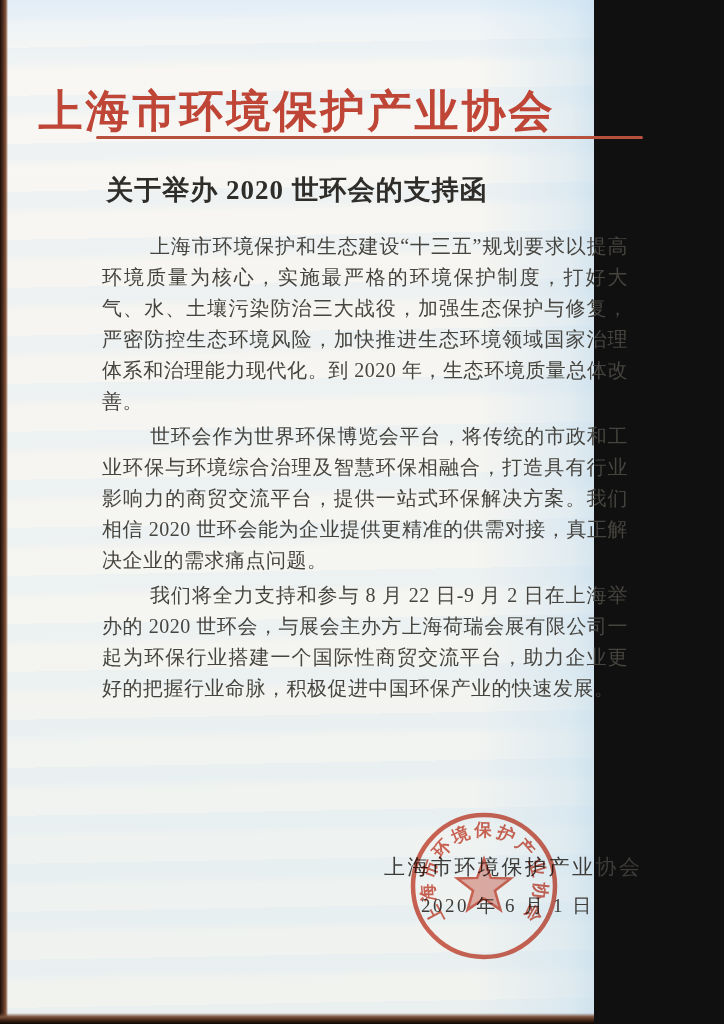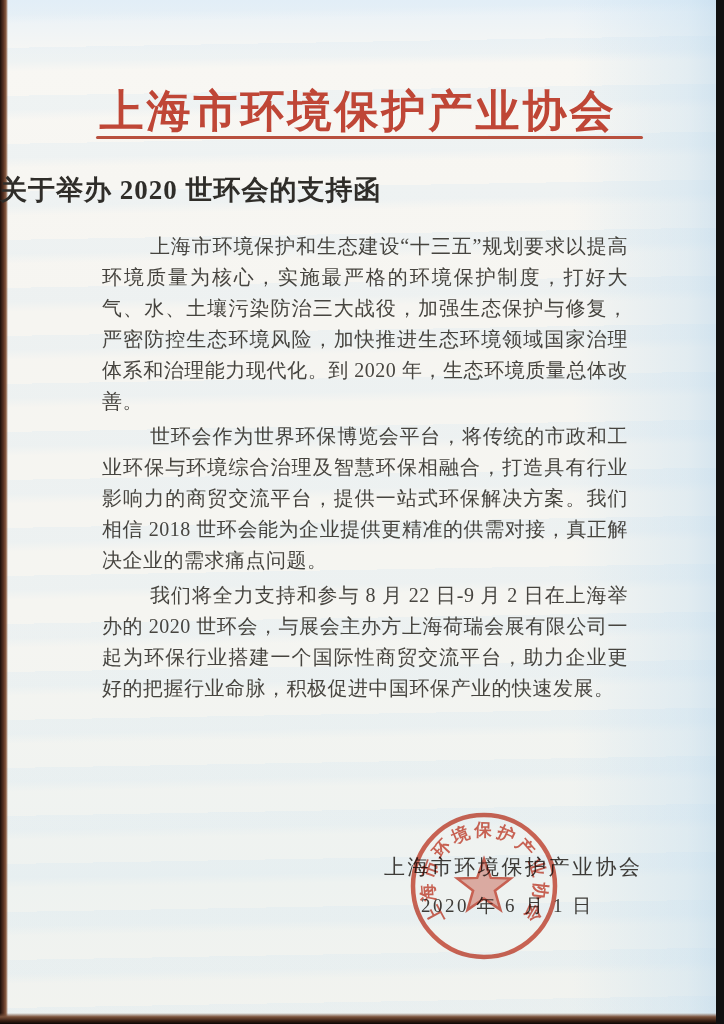--- a/index.html
+++ b/index.html
@@ -11,21 +11,21 @@
   }
   *{margin:0;padding:0;box-sizing:border-box;}
   html,body{width:724px;height:1024px;}
   body{
     font-family:"Liberation Serif","DejaVu Serif",serif;
     overflow:hidden;
     background:#101010;
   }
   .page{
     position:relative;
-    width:716px;height:1024px;
+    width:594px;height:1024px;
     background:
       linear-gradient(90deg, rgba(198,224,240,0) 80%, rgba(196,222,240,.40) 96%, rgba(188,216,236,.55) 100%),
       repeating-linear-gradient(179deg,
         rgba(203,226,242,.20) 0px, rgba(203,226,242,.20) 14px,
         rgba(255,255,255,0) 24px, rgba(255,255,255,0) 48px),
       linear-gradient(180deg, #e8f1f8 0%, #f8f7f3 6%, #f6f5f1 30%, #f5f5f1 60%, #eef2f0 86%, #f2f3ef 100%);
   }
   
   .edge-left{
     position:absolute;left:0;top:0;width:8px;height:100%;
@@ -43,20 +43,21 @@
     letter-spacing:3px;
     white-space:nowrap;
   }
   .title-underline{
     position:absolute;top:136px;left:96px;width:547px;height:3px;
     background:var(--underline-red);
     border-radius:2px;
   }
   .subject{
     position:absolute;top:172px;left:0;width:100%;
+    text-align:center;
     font-size:27px;font-weight:bold;
     color:var(--subtitle-ink);
     letter-spacing:1px;
     white-space:nowrap;
   }
   .body-text{
     position:absolute;top:227px;left:98px;width:534px;
     font-size:20px;line-height:31px;
     color:var(--body-ink);
     letter-spacing:.5px;
@@ -97,21 +98,21 @@
   <div class="edge-bottom"></div>
 
   <div class="letterhead">上海市环境保护产业协会</div>
 
   <div class="title-underline"></div>
 
   <div class="subject">关于举办 2020 世环会的支持函</div>
 
   <div class="body-text">
     <p>上海市环境保护和生态建设“十三五”规划要求以提高环境质量为核心，实施最严格的环境保护制度，打好大气、水、土壤污染防治三大战役，加强生态保护与修复，严密防控生态环境风险，加快推进生态环境领域国家治理体系和治理能力现代化。到 2020 年，生态环境质量总体改善。</p>
-    <p>世环会作为世界环保博览会平台，将传统的市政和工业环保与环境综合治理及智慧环保相融合，打造具有行业影响力的商贸交流平台，提供一站式环保解决方案。我们相信 2018 世环会能为企业提供更精准的供需对接，真正解决企业的需求痛点问题。</p>
+    <p>世环会作为世界环保博览会平台，将传统的市政和工业环保与环境综合治理及智慧环保相融合，打造具有行业影响力的商贸交流平台，提供一站式环保解决方案。我们相信 2020 世环会能为企业提供更精准的供需对接，真正解决企业的需求痛点问题。</p>
     <p>我们将全力支持和参与 8 月 22 日-9 月 2 日在上海举办的 2020 世环会，与展会主办方上海荷瑞会展有限公司一起为环保行业搭建一个国际性商贸交流平台，助力企业更好的把握行业命脉，积极促进中国环保产业的快速发展。</p>
   </div>
 
   <div class="sig-org">上海市环境保护产业协会</div>
 
   <div class="sig-date">2020 年 6 月 1 日</div>
 
   <svg class="seal" viewBox="0 0 158 158">
     <defs>
       <path id="seal-arc" d="M 43.2,114.8 A 50.5,50.5 0 1 1 114.8,114.8" fill="none"></path>

